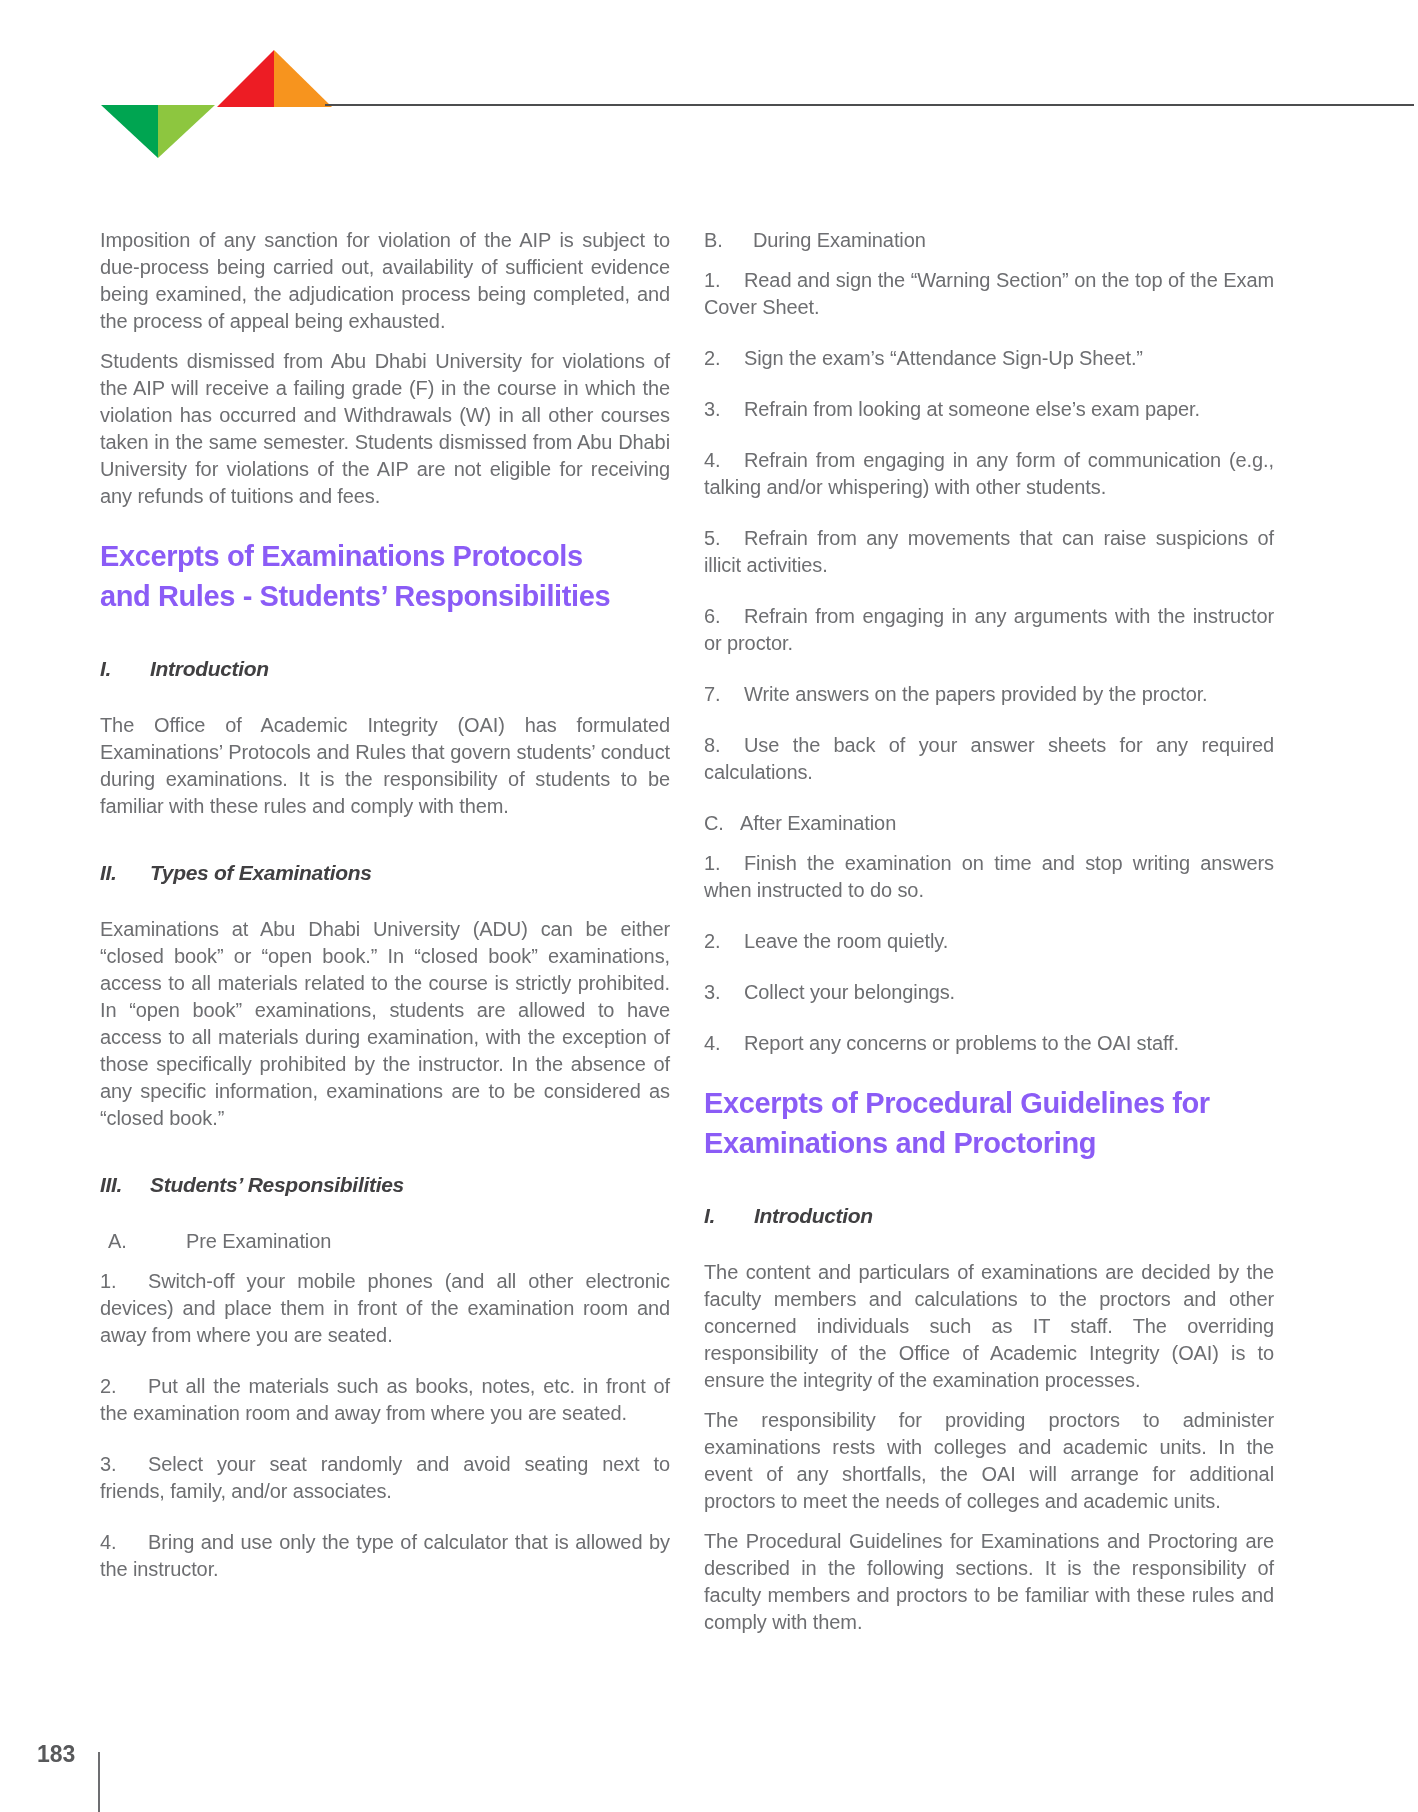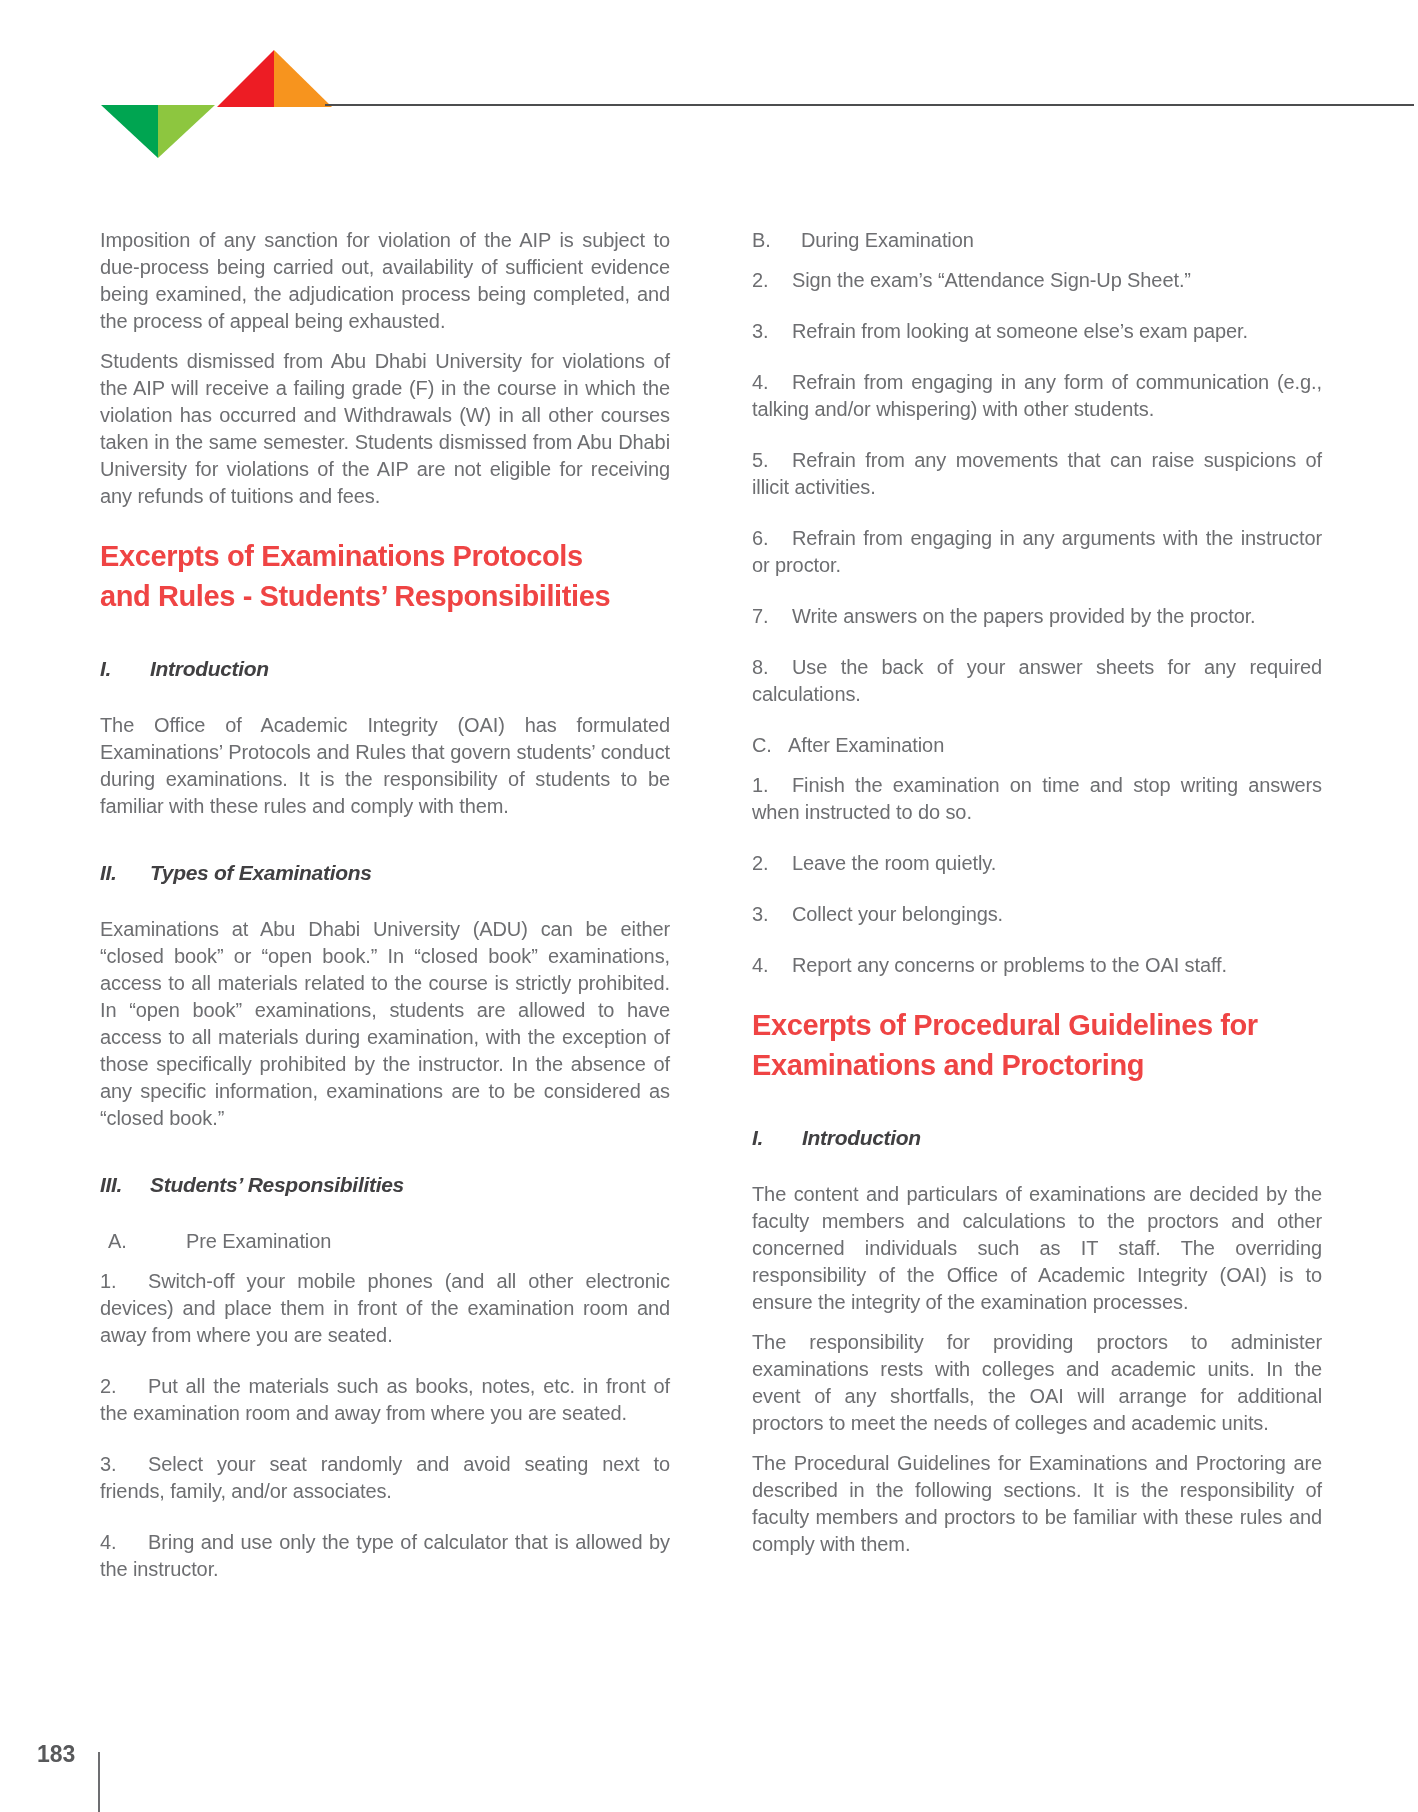--- a/index.html
+++ b/index.html
@@ -34,21 +34,21 @@
   .col {
     position: absolute;
     top: 227px;
     width: 570px;
     color: #6d6e71;
     font-size: 20px;
     line-height: 27px;
     letter-spacing: -0.1px;
   }
   .col-left  { left: 100px; }
-  .col-right { left: 704px; margin-left: 48px; }
+  .col-right { left: 704px; }
 
   .col p {
     margin: 0 0 13px 0;
     text-align: justify;
   }
   .col p.li {
     margin-bottom: 24px;
   }
   .li .num {
     display: inline-block;
@@ -65,21 +65,21 @@
   .sub .letter { display: inline-block; }
   .sub-a { padding-left: 8px; }
   .sub-a .letter { width: 78px; }
   .sub-b .letter { width: 49px; }
   .sub-c .letter { width: 36px; }
 
   h2.green {
     font-size: 29px;
     line-height: 40px;
     font-weight: bold;
-    color: #ef4444;
+    color: #8b5cf6;
     margin: 26px 0 30px 0;
     white-space: pre-line;
     letter-spacing: -0.4px;
     text-align: left;
   }
   h3.roman {
     font-size: 21px;
     line-height: 34px;
     font-weight: bold;
     font-style: italic;
@@ -139,20 +139,21 @@
 
     <p class="li"><span class="num num-l">1.</span><span>Switch-off your mobile phones (and all other electronic devices) and place them in front of the examination room and away from where you are seated.</span></p>
     <p class="li"><span class="num num-l">2.</span><span>Put all the materials such as books, notes, etc. in front of the examination room and away from where you are seated.</span></p>
     <p class="li"><span class="num num-l">3.</span><span>Select your seat randomly and avoid seating next to friends, family, and/or associates.</span></p>
     <p class="li"><span class="num num-l">4.</span><span>Bring and use only the type of calculator that is allowed by the instructor.</span></p>
   </div>
 
   <div class="col col-right">
     <p class="sub sub-b"><span class="letter">B.</span><span>During Examination</span></p>
 
+    <p class="li"><span class="num num-r">1.</span><span>Read and sign the “Warning Section” on the top of the Exam Cover Sheet.</span></p>
     <p class="li"><span class="num num-r">2.</span><span>Sign the exam’s “Attendance Sign-Up Sheet.”</span></p>
     <p class="li"><span class="num num-r">3.</span><span>Refrain from looking at someone else’s exam paper.</span></p>
     <p class="li"><span class="num num-r">4.</span><span>Refrain from engaging in any form of communication (e.g., talking and/or whispering) with other students.</span></p>
     <p class="li"><span class="num num-r">5.</span><span>Refrain from any movements that can raise suspicions of illicit activities.</span></p>
     <p class="li"><span class="num num-r">6.</span><span>Refrain from engaging in any arguments with the instructor or proctor.</span></p>
     <p class="li"><span class="num num-r">7.</span><span>Write answers on the papers provided by the proctor.</span></p>
     <p class="li"><span class="num num-r">8.</span><span>Use the back of your answer sheets for any required calculations.</span></p>
 
     <p class="sub sub-c"><span class="letter">C.</span><span>After Examination</span></p>
 

